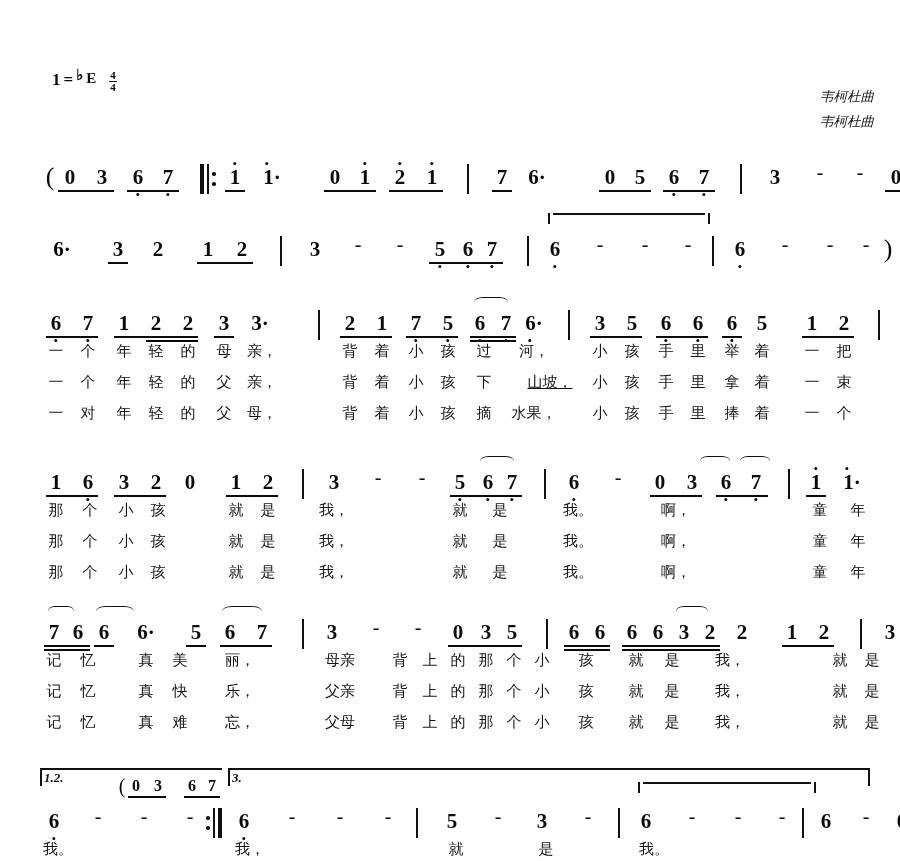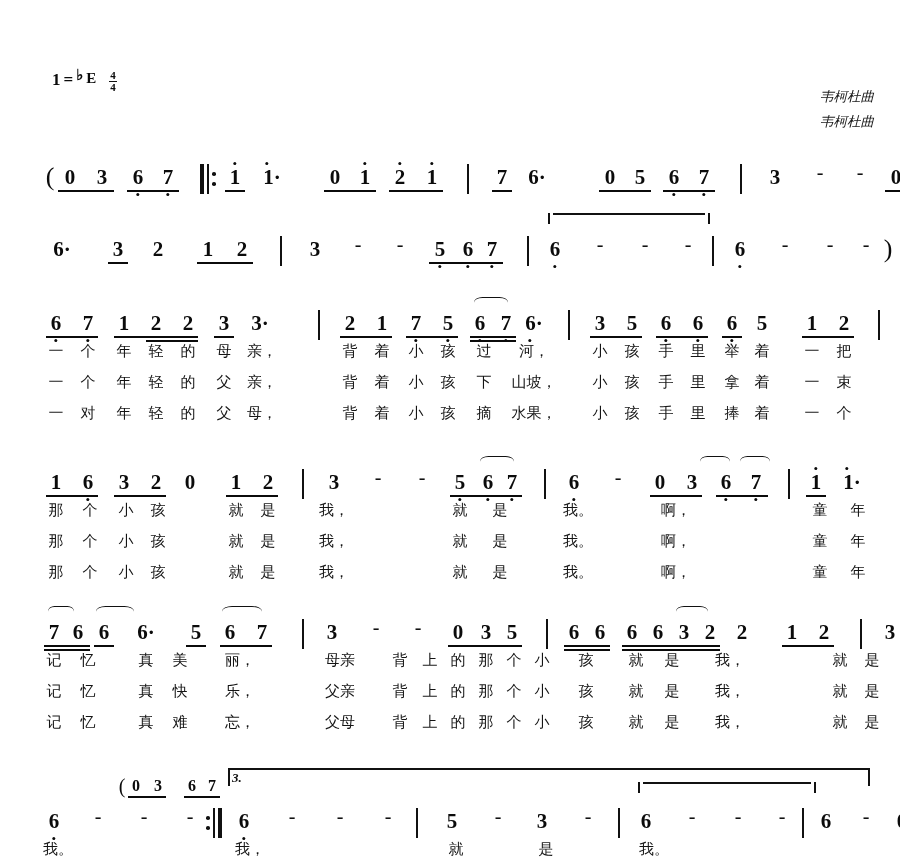--- a/index.html
+++ b/index.html
@@ -332,21 +332,21 @@
         <span class="ly" style="left:84px;">年</span>
         <span class="ly" style="left:116px;">轻</span>
         <span class="ly" style="left:148px;">的</span>
         <span class="ly" style="left:184px;">父</span>
         <span class="ly" style="left:222px;">亲，</span>
         <span class="ly" style="left:310px;">背</span>
         <span class="ly" style="left:342px;">着</span>
         <span class="ly" style="left:376px;">小</span>
         <span class="ly" style="left:408px;">孩</span>
         <span class="ly" style="left:444px;">下</span>
-        <span class="ly" style="left:494px;">山坡，</span>
+        <span class="ly" style="left:510px;text-decoration:underline;">山坡，</span>
         <span class="ly" style="left:560px;">小</span>
         <span class="ly" style="left:592px;">孩</span>
         <span class="ly" style="left:626px;">手</span>
         <span class="ly" style="left:658px;">里</span>
         <span class="ly" style="left:692px;">拿</span>
         <span class="ly" style="left:722px;">着</span>
         <span class="ly" style="left:772px;">一</span>
         <span class="ly" style="left:804px;">束</span>
 
       </div>
@@ -608,20 +608,25 @@
         <span class="ly" style="left:632px;">是</span>
         <span class="ly" style="left:690px;">我，</span>
         <span class="ly" style="left:800px;">就</span>
         <span class="ly" style="left:832px;">是</span>
       </div>
     </div>
   </div>
 
   <div class="system" style="top:768px;">
 
+    <div class="volta" style="left:0px;top:0px;width:182px;height:20px;">
+      <span class="top" style="width:182px;"></span>
+      <span class="left" style="height:18px;"></span>
+      <span class="lbl">1.2.</span>
+    </div>
 
     <div class="volta" style="left:188px;top:0px;width:642px;height:20px;">
       <span class="top" style="width:642px;"></span>
       <span class="left" style="height:18px;"></span>
       <span class="right" style="right:0;height:18px;"></span>
       <span class="lbl">3.</span>
     </div>
 
     <div style="position:relative;height:26px;">
       <span class="paren" style="left:82px;bottom:-2px;font-size:20px;">(</span>

